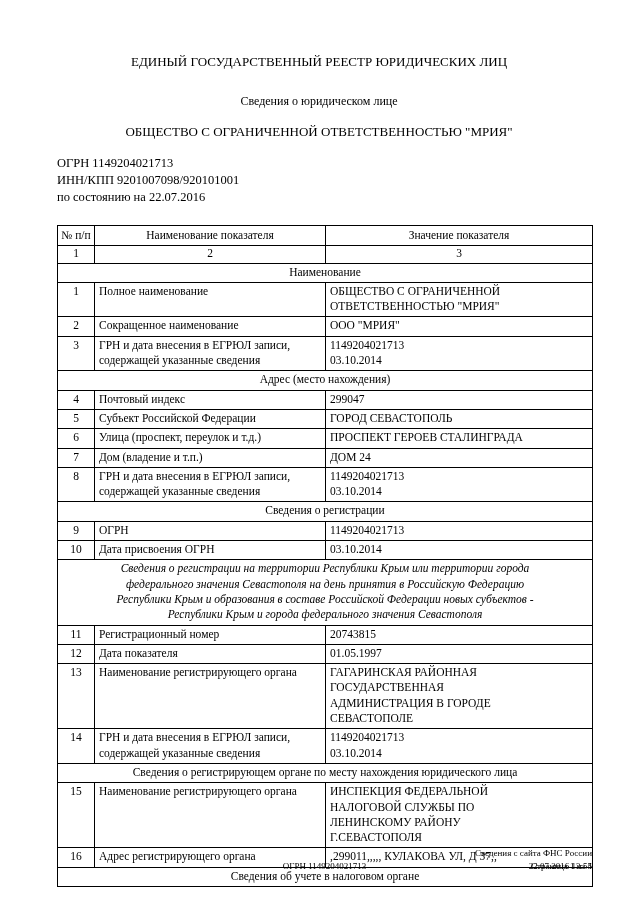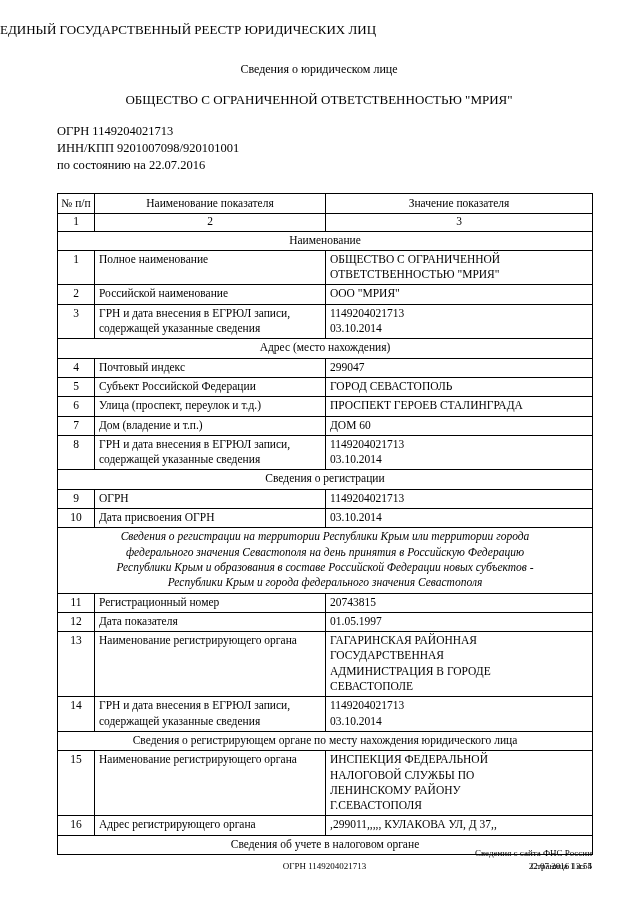--- a/index.html
+++ b/index.html
@@ -10,22 +10,22 @@
   .page {
     position: relative;
     width: 638px;
     height: 903px;
     background: #ffffff;
     color: #000000;
     font-family: "Liberation Serif", serif;
     overflow: hidden;
   }
   .doc-title {
-    padding-top: 23px;
-    text-align: left;
+    padding-top: 55px;
+    text-align: center;
     font-size: 13px;
     line-height: 14px;
   }
   .doc-subtitle {
     margin-top: 26px;
     text-align: center;
     font-size: 12px;
     line-height: 13px;
   }
   .doc-company {
@@ -130,21 +130,21 @@
           <td colspan="3" class="section-cell">Наименование</td>
         </tr>
         <tr>
           <td class="num-cell">1</td>
           <td class="name-cell">Полное наименование</td>
           <td class="value-cell">ОБЩЕСТВО С ОГРАНИЧЕННОЙ
 ОТВЕТСТВЕННОСТЬЮ "МРИЯ"</td>
         </tr>
         <tr>
           <td class="num-cell">2</td>
-          <td class="name-cell">Российской наименование</td>
+          <td class="name-cell">Сокращенное наименование</td>
           <td class="value-cell">ООО "МРИЯ"</td>
         </tr>
         <tr>
           <td class="num-cell">3</td>
           <td class="name-cell">ГРН и дата внесения в ЕГРЮЛ записи,
 содержащей указанные сведения</td>
           <td class="value-cell">1149204021713
 03.10.2014</td>
         </tr>
         <tr>
@@ -161,21 +161,21 @@
           <td class="value-cell">ГОРОД СЕВАСТОПОЛЬ</td>
         </tr>
         <tr>
           <td class="num-cell">6</td>
           <td class="name-cell">Улица (проспект, переулок и т.д.)</td>
           <td class="value-cell">ПРОСПЕКТ ГЕРОЕВ СТАЛИНГРАДА</td>
         </tr>
         <tr>
           <td class="num-cell">7</td>
           <td class="name-cell">Дом (владение и т.п.)</td>
-          <td class="value-cell">ДОМ 60</td>
+          <td class="value-cell">ДОМ 24</td>
         </tr>
         <tr>
           <td class="num-cell">8</td>
           <td class="name-cell">ГРН и дата внесения в ЕГРЮЛ записи,
 содержащей указанные сведения</td>
           <td class="value-cell">1149204021713
 03.10.2014</td>
         </tr>
         <tr>
           <td colspan="3" class="section-cell">Сведения о регистрации</td>

